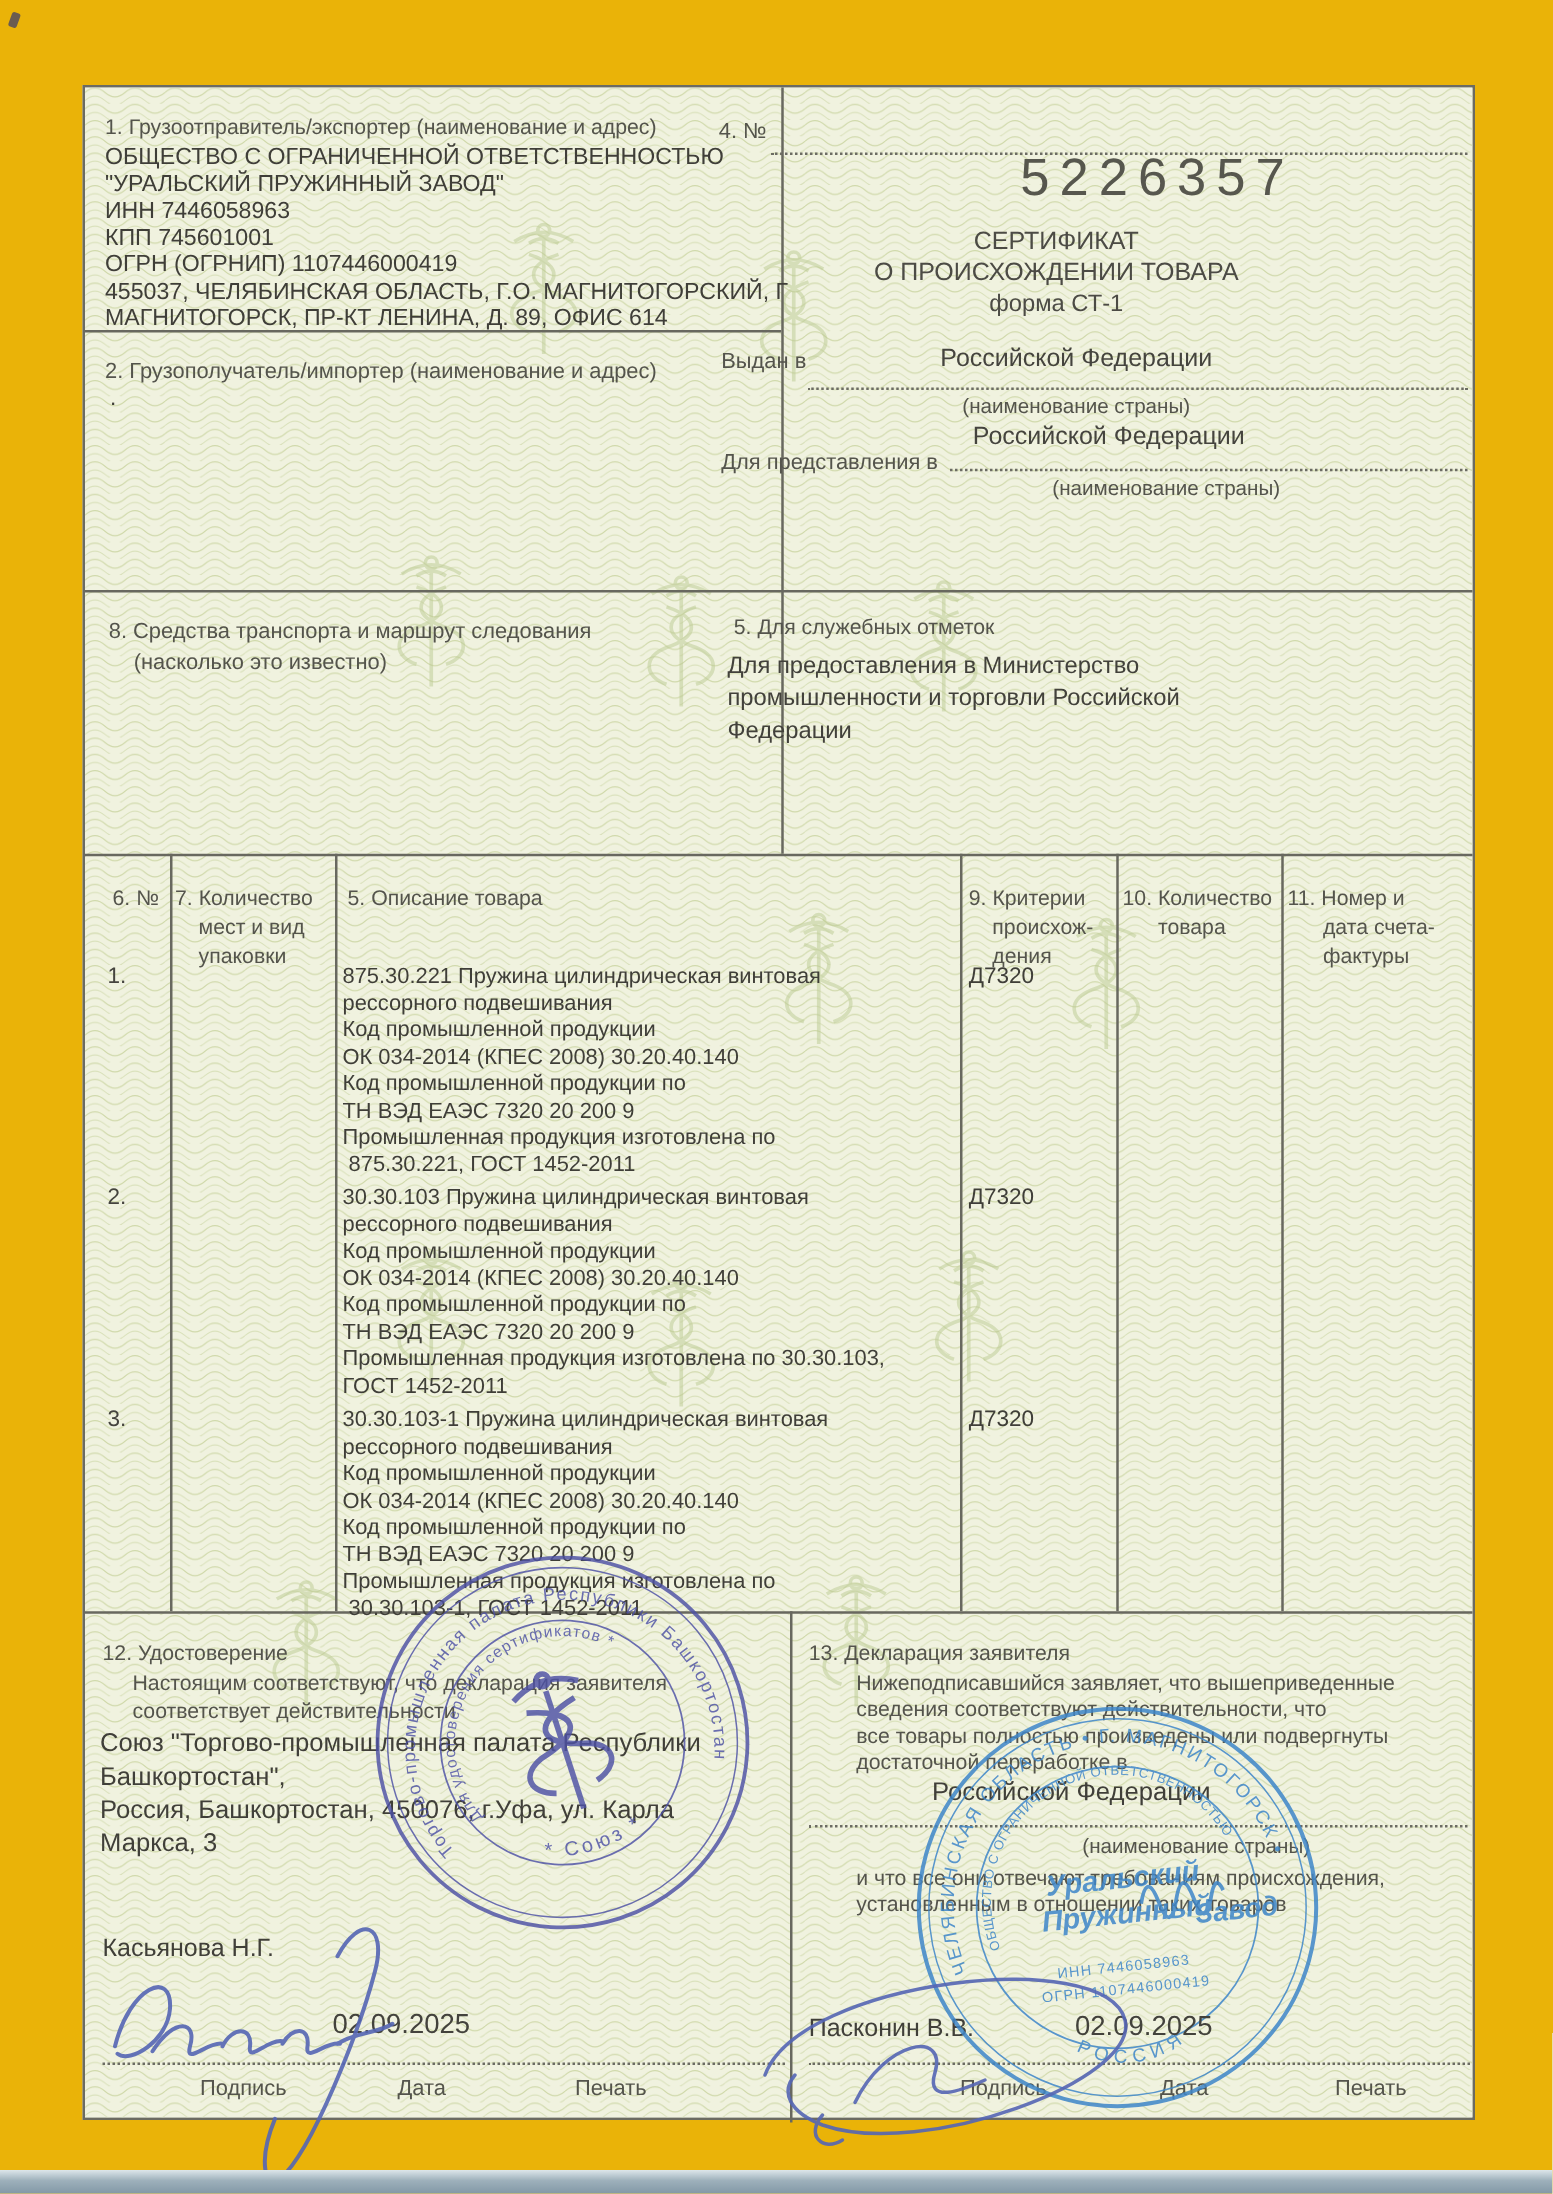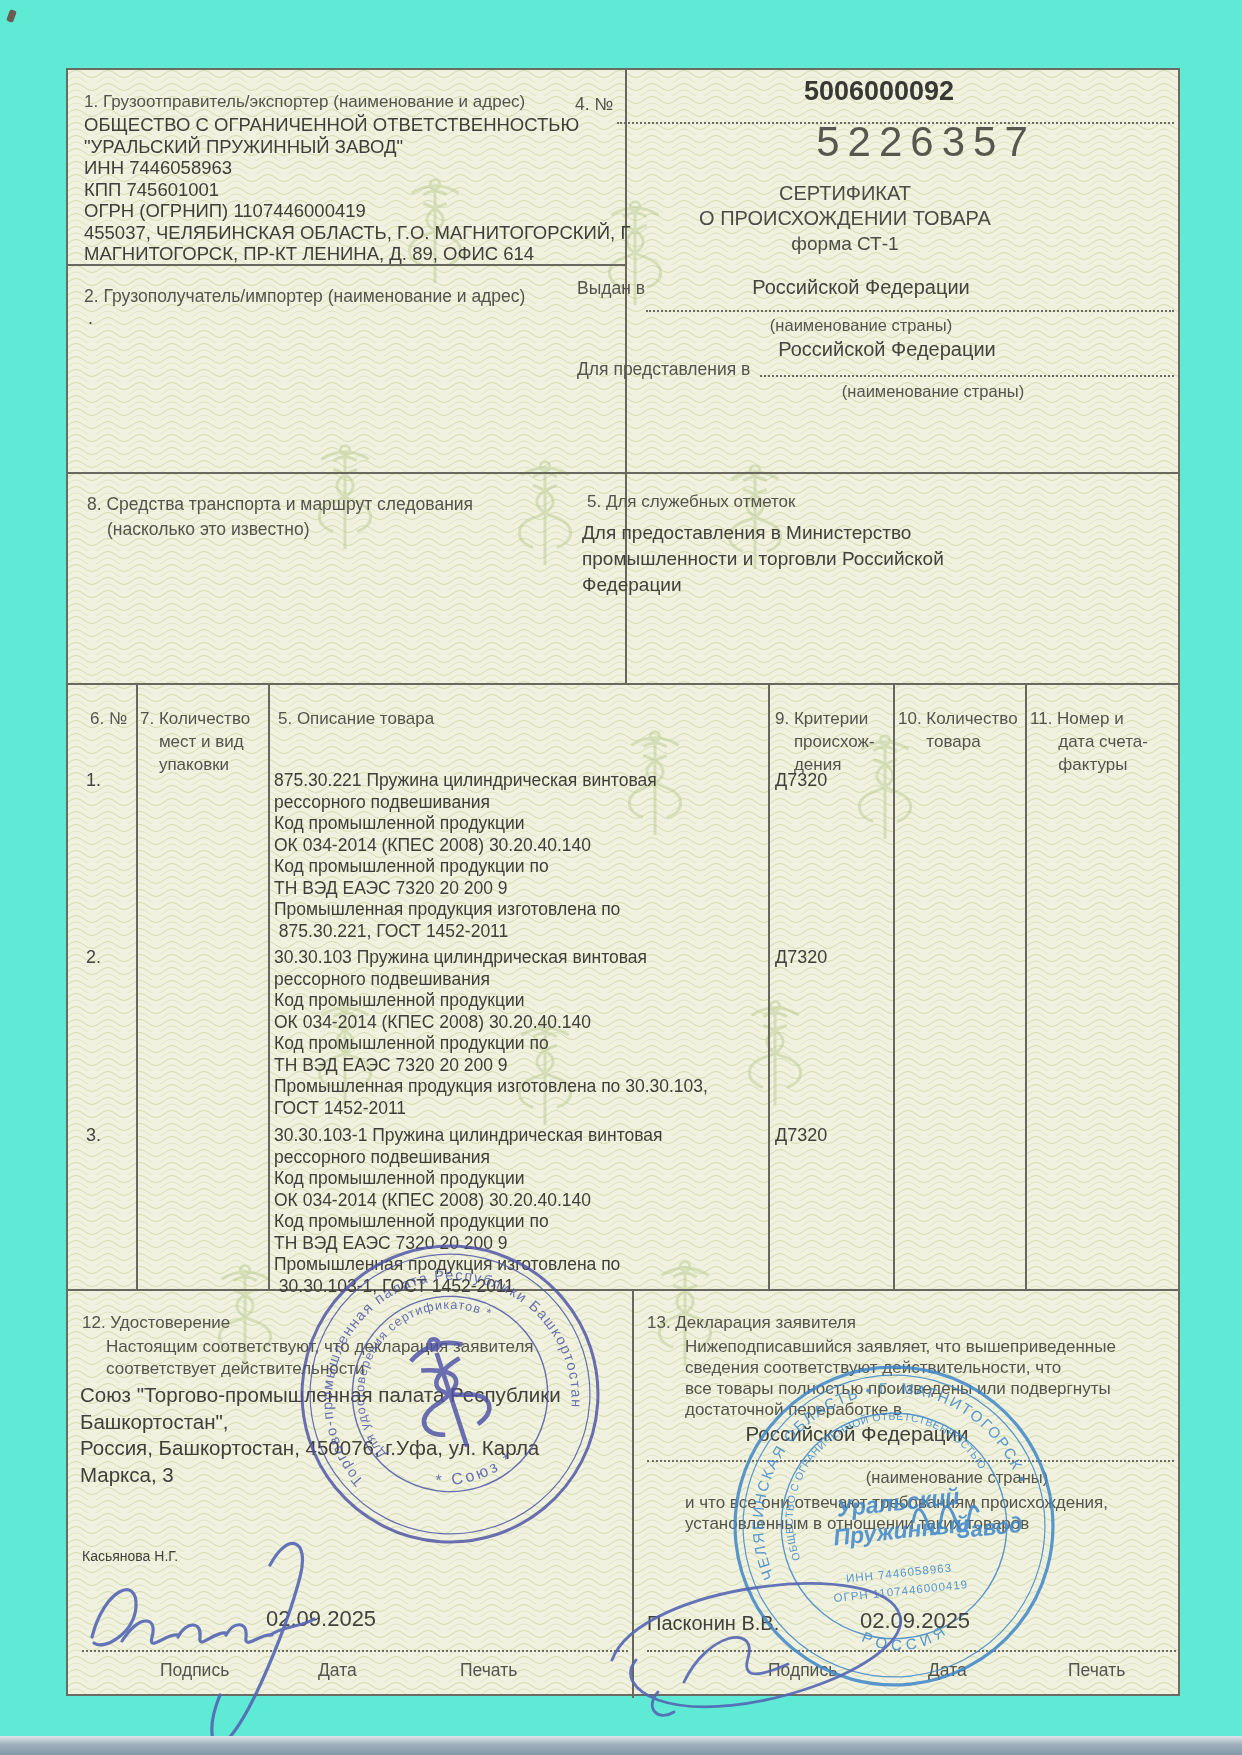--- a/index.html
+++ b/index.html
@@ -1,16 +1,16 @@
 <!DOCTYPE html>
 <html><head>
 <meta charset="utf-8">
 <style>
   html,body{margin:0;padding:0;background:#e8e8e4;}
-  .page{position:relative;width:1242px;height:1755px;background:#5eead4;overflow:hidden;
+  .page{position:relative;width:1242px;height:1755px;background:#eab308;overflow:hidden;
         font-family:"Liberation Sans","DejaVu Sans",sans-serif;color:#45443e;}
   .frame{position:absolute;left:66px;top:68px;width:1114px;height:1628px;
          border:2px solid #6b6b62;background:#f0f2df;box-sizing:border-box;overflow:visible;}
   .layer{position:absolute;left:0;top:0;}
   .line{position:absolute;background:#68685f;}
   .t{position:absolute;white-space:nowrap;line-height:1.15;}
   .pre{white-space:pre;}
   .lbl{font-size:17px;color:#54544c;}
   .dots{position:absolute;border-bottom:2px dotted #6c6c63;height:0;}
   .center{text-align:center;}
@@ -113,21 +113,20 @@
 МАГНИТОГОРСК, ПР-КТ ЛЕНИНА, Д. 89, ОФИС 614</div>
 
     <div class="t lbl" style="left:16px;top:216px;font-size:17.5px">2. Грузополучатель/импортер (наименование и адрес)</div>
     <div class="t" style="left:20px;top:238px;font-size:18px;color:#3f3e38">.</div>
 
     <div class="t lbl" style="left:19px;top:424px;font-size:17.5px">8. Средства транспорта и маршрут следования</div>
     <div class="t lbl" style="left:39px;top:449px;font-size:17.5px">(насколько это известно)</div>
 
     <div class="t lbl" style="left:507px;top:24px;font-size:17.5px">4. №</div>
     <div class="dots" style="left:549px;top:26px;width:557px;height:26px"></div>
-    <div class="t center" style="left:661px;top:6px;width:300px;font-size:27px;font-weight:bold;color:#383834">5006000092</div>
     <div class="t center" style="left:700px;top:48px;width:316px;font-size:42px;letter-spacing:8px;color:#57574e">5226357</div>
     <div class="t center" style="left:562px;top:137px;width:430px;font-size:20px;color:#4c4b45">О ПРОИСХОЖДЕНИИ ТОВАРА</div>
     <div class="t center" style="left:562px;top:112px;width:430px;font-size:20px;color:#4c4b45">СЕРТИФИКАТ</div>
     <div class="t center" style="left:562px;top:163px;width:430px;font-size:19px;color:#4c4b45">форма СТ-1</div>
     <div class="t center" style="left:578px;top:206px;width:430px;font-size:20px;color:#45443e">Российской Федерации</div>
     <div class="t lbl" style="left:509px;top:208px;font-size:17.5px">Выдан в</div>
     <div class="dots" style="left:578px;top:226px;width:528px;height:14px"></div>
     <div class="t center lbl" style="left:578px;top:246px;width:430px;font-size:16.5px">(наименование страны)</div>
     <div class="t center" style="left:604px;top:268px;width:430px;font-size:20px;color:#45443e">Российской Федерации</div>
     <div class="t lbl" style="left:509px;top:289px;font-size:17.5px">Для представления в</div>
@@ -186,21 +185,21 @@
  30.30.103-1, ГОСТ 1452-2011</div>
     <div class="t" style="left:707px;top:1055px;font-size:18px;color:#3f3e38">Д7320</div>
 
     <div class="t lbl" style="left:14px;top:1243px">12. Удостоверение</div>
     <div class="t pre lbl" style="left:38px;top:1266px;line-height:21.5px">Настоящим соответствуют, что декларация заявителя
 соответствует действительности</div>
     <div class="t pre" style="left:12px;top:1312px;font-size:20.5px;line-height:26.5px;color:#403f39">Союз "Торгово-промышленная палата Республики
 Башкортостан",
 Россия, Башкортостан, 450076, г.Уфа, ул. Карла
 Маркса, 3</div>
-    <div class="t" style="left:14px;top:1478px;font-size:14px;color:#403f39">Касьянова Н.Г.</div>
+    <div class="t" style="left:14px;top:1478px;font-size:20px;color:#403f39">Касьянова Н.Г.</div>
     <div class="dots" style="left:14px;top:1566px;width:546px;height:14px"></div>
     <div class="t lbl" style="left:92px;top:1590px;font-size:17.5px">Подпись</div>
     <div class="t lbl" style="left:250px;top:1590px;font-size:17.5px">Дата</div>
     <div class="t lbl" style="left:392px;top:1590px;font-size:17.5px">Печать</div>
 
     <div class="t lbl" style="left:579px;top:1243px">13. Декларация заявителя</div>
     <div class="t pre lbl" style="left:617px;top:1266px;line-height:21px">Нижеподписавшийся заявляет, что вышеприведенные
 сведения соответствуют действительности, что
 все товары полностью произведены или подвергнуты
 достаточной переработке в</div>

